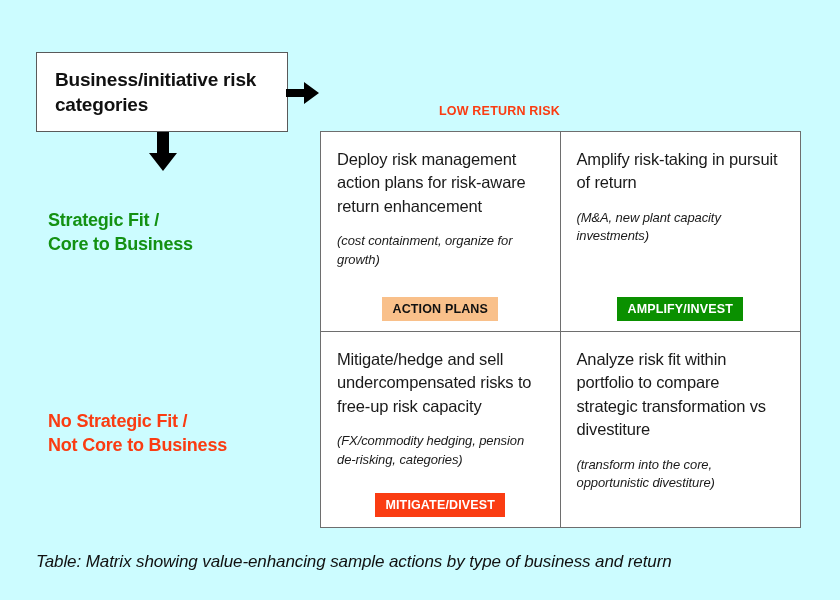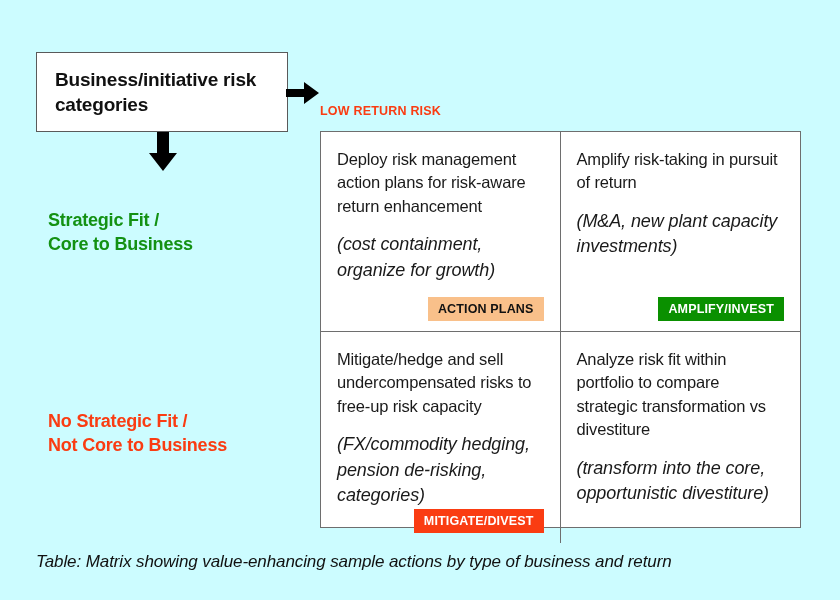--- a/index.html
+++ b/index.html
@@ -61,21 +61,21 @@
     height: 40px;
   }
 
   
   .col-header {
     position: absolute;
     top: 104px;
     font-size: 12.5px;
     font-weight: bold;
     letter-spacing: 0.2px;
-    text-align: left;
+    text-align: right;
   }
   #col-header-low {
     left: 320px;
     width: 240px;
     color: #fa3c12;
   }
   #col-header-high {
     left: 560px;
     width: 241px;
     color: #0a9000;
@@ -125,30 +125,30 @@
   .cell.border-bottom { border-bottom: 1px solid #6e6e6e; }
 
   .cell-main {
     font-size: 16.5px;
     line-height: 1.42;
     color: #1a1a1a;
     letter-spacing: -0.15px;
   }
   .cell-sub {
     margin-top: 14px;
-    font-size: 18px;
+    font-size: 13px;
     font-style: italic;
     line-height: 1.42;
     color: #1a1a1a;
     letter-spacing: -0.1px;
   }
   .badge-wrap {
     margin-top: auto;
     display: flex;
-    justify-content: flex-end;
+    justify-content: center;
   }
   .badge {
     display: inline-block;
     padding: 6px 10px 6px 10px;
     font-size: 12.5px;
     font-weight: bold;
     letter-spacing: 0.15px;
     line-height: 1;
     white-space: nowrap;
   }

